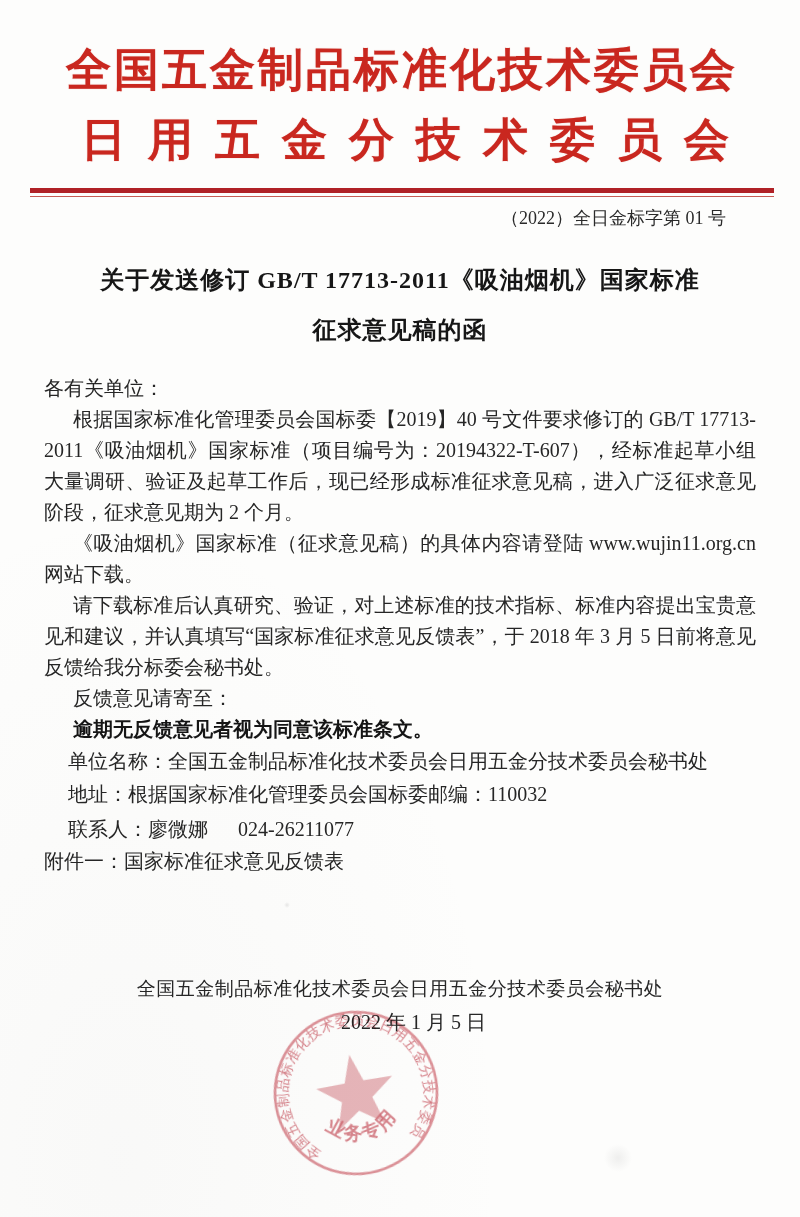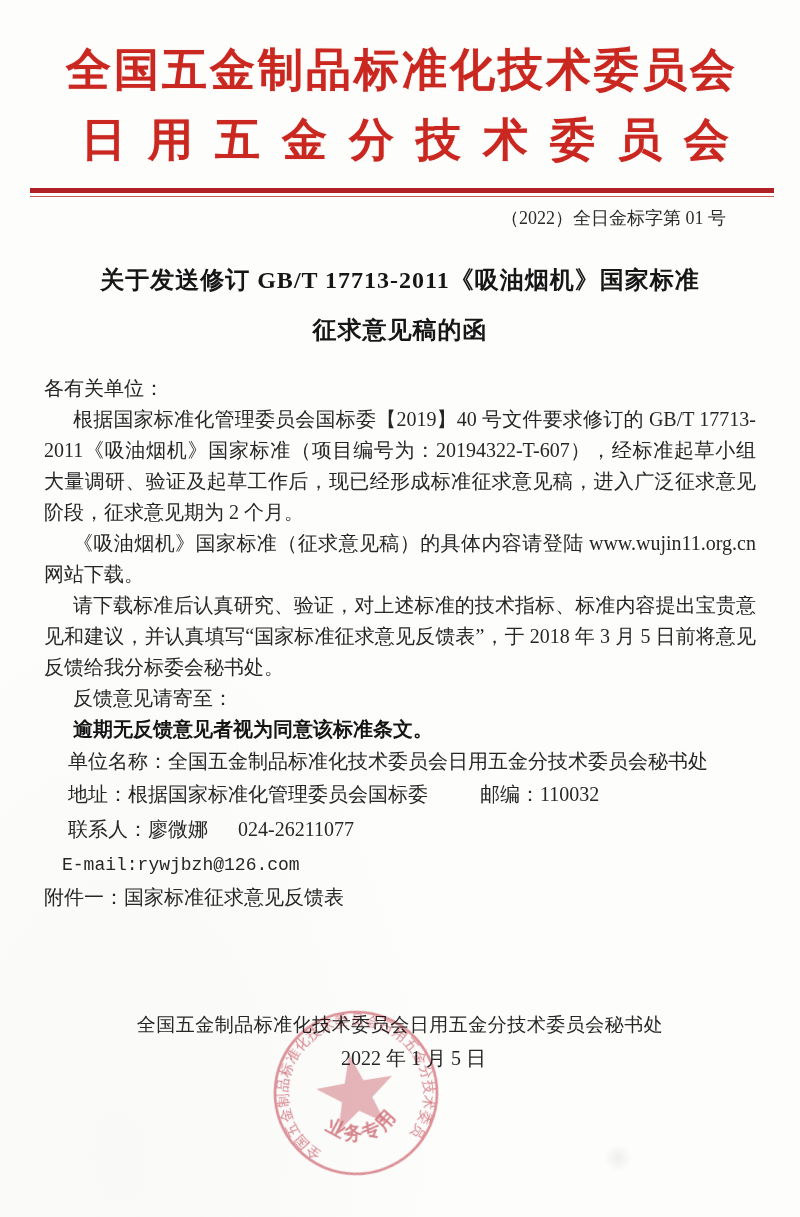--- a/index.html
+++ b/index.html
@@ -42,21 +42,21 @@
   }
   .title{margin-top:24px;text-align:center;font-weight:bold;color:#161616;}
   .title .t1,.title .t2{font-size:24px;line-height:50px;letter-spacing:1px;}
   .bodytext{margin:18px 44px 0 44px;font-size:20px;line-height:31px;color:#262626;}
   .bodytext p{margin:0;text-align:justify;}
   .indent{text-indent:29px;}
   .bold{font-weight:bold;color:#151515;}
   .cline{line-height:33px;padding-left:24px;}
   .cline.email{padding-left:18px;margin-top:3px;font-family:"Liberation Mono","DejaVu Sans Mono",monospace;font-size:18px;}
   .cline.contactrow{margin-top:2px;}
-  .gap-postcode{margin-left:52px;}
+  .gap-postcode{}
   .gap-phone{margin-left:30px;}
   .attachment{margin-top:29px;line-height:31px;}
   .sig-org{margin-top:96px;text-align:center;font-size:19px;line-height:32px;letter-spacing:.5px;}
   .sig-date{text-align:center;font-size:20px;line-height:34px;padding-left:27px;}
   .seal{
     position:absolute;left:266px;top:1003px;width:180px;height:180px;
     transform:rotate(-10deg);
     opacity:.8;
     mix-blend-mode:multiply;
     filter:blur(.4px);
@@ -84,21 +84,20 @@
     <p>各有关单位：</p>
     <p class="indent">根据国家标准化管理委员会国标委【2019】40 号文件要求修订的 GB/T 17713-2011《吸油烟机》国家标准（项目编号为：20194322-T-607），经标准起草小组大量调研、验证及起草工作后，现已经形成标准征求意见稿，进入广泛征求意见阶段，征求意见期为 2 个月。</p>
     <p class="indent">《吸油烟机》国家标准（征求意见稿）的具体内容请登陆 www.wujin11.org.cn 网站下载。</p>
     <p class="indent">请下载标准后认真研究、验证，对上述标准的技术指标、标准内容提出宝贵意见和建议，并认真填写“国家标准征求意见反馈表”，于 2018 年 3 月 5 日前将意见反馈给我分标委会秘书处。</p>
     <p class="indent">反馈意见请寄至：</p>
     <p class="indent bold">逾期无反馈意见者视为同意该标准条文。</p>
 
     <p class="cline">单位名称：全国五金制品标准化技术委员会日用五金分技术委员会秘书处</p>
     <p class="cline"><span>地址：根据国家标准化管理委员会国标委</span><span class="gap-postcode">邮编：110032</span></p>
     <p class="cline contactrow"><span>联系人：廖微娜</span><span class="gap-phone">024-26211077</span></p>
-    <p class="cline email">E-mail:rywjbzh@126.com</p>
 
     <p class="attachment">附件一：国家标准征求意见反馈表</p>
   </div>
 
   <div class="sig-org">全国五金制品标准化技术委员会日用五金分技术委员会秘书处</div>
   <div class="sig-date">2022 年 1 月 5 日</div>
 
   <svg class="seal" viewBox="0 0 200 200" xmlns="http://www.w3.org/2000/svg">
     <defs>
       <path id="ringPath" d="M 51.1 158.2 A 76 76 0 1 1 148.9 158.2" fill="none"></path>

